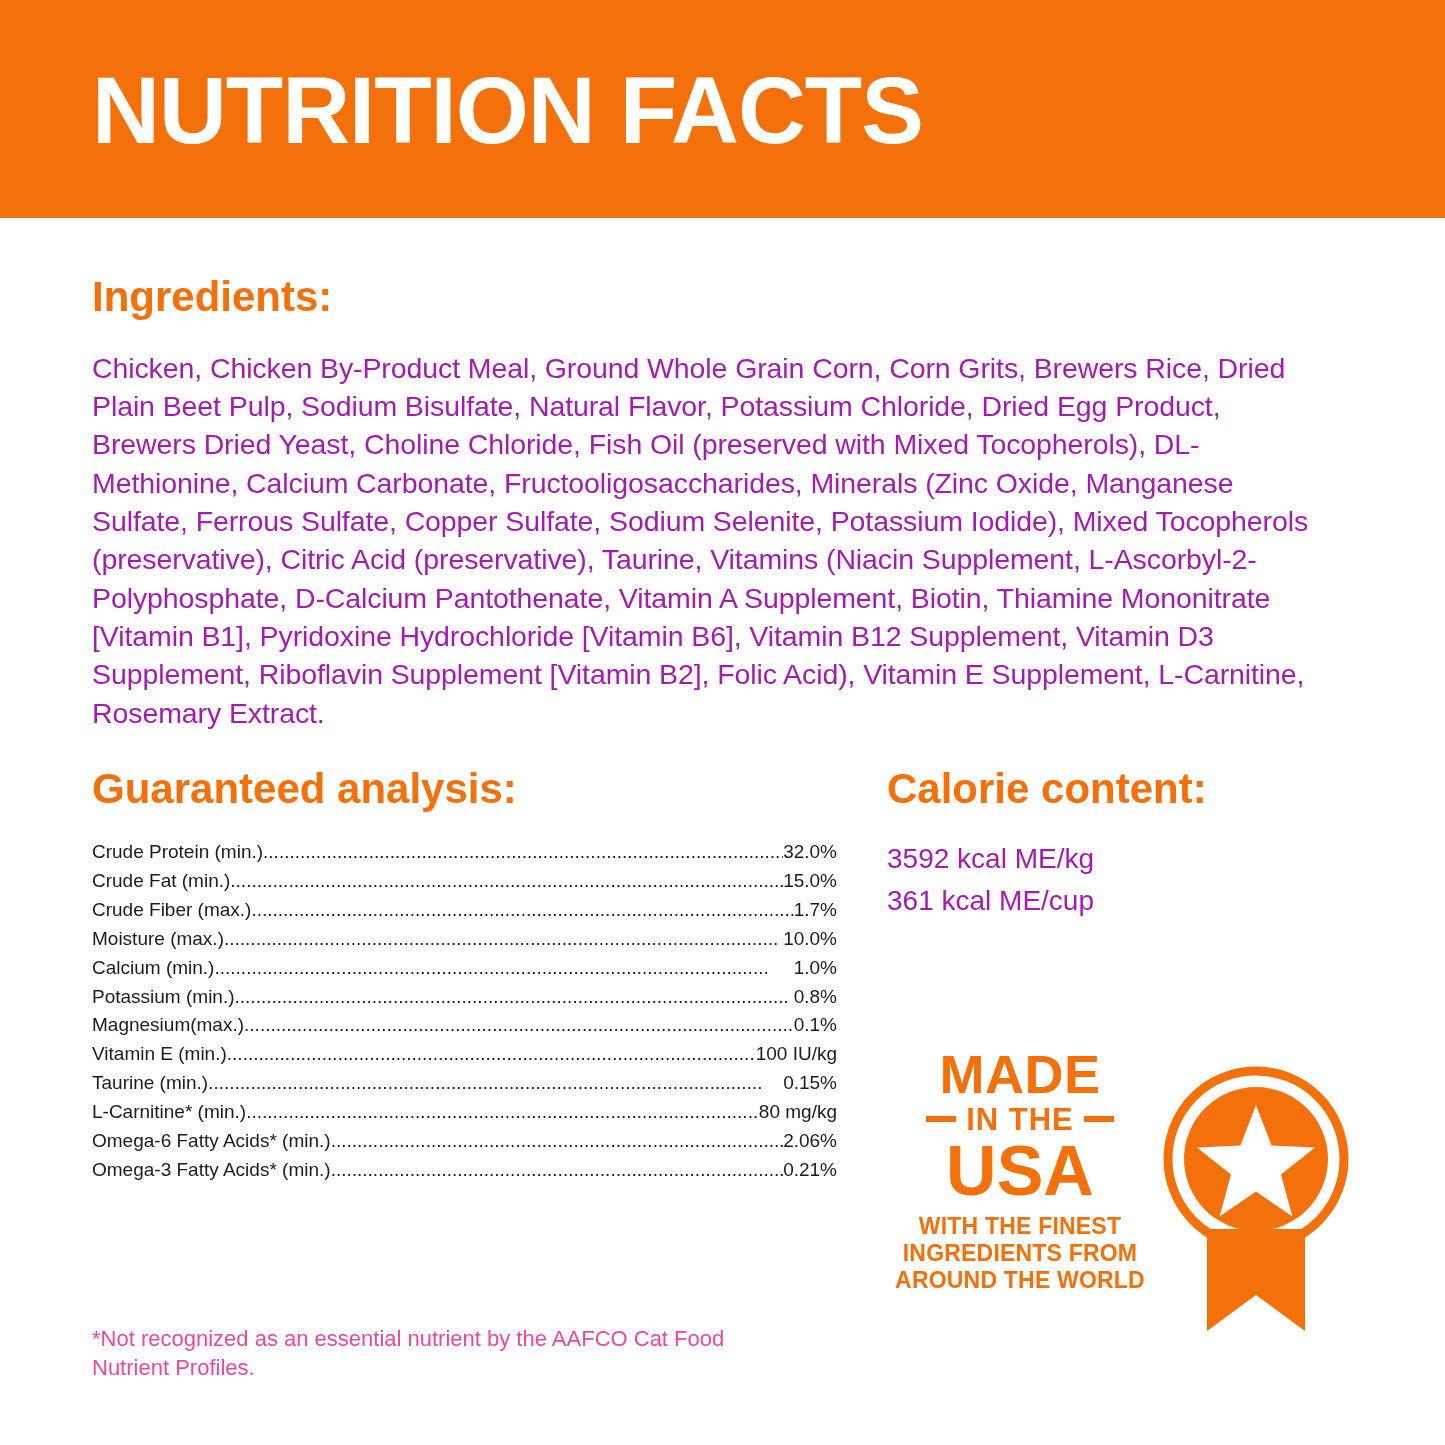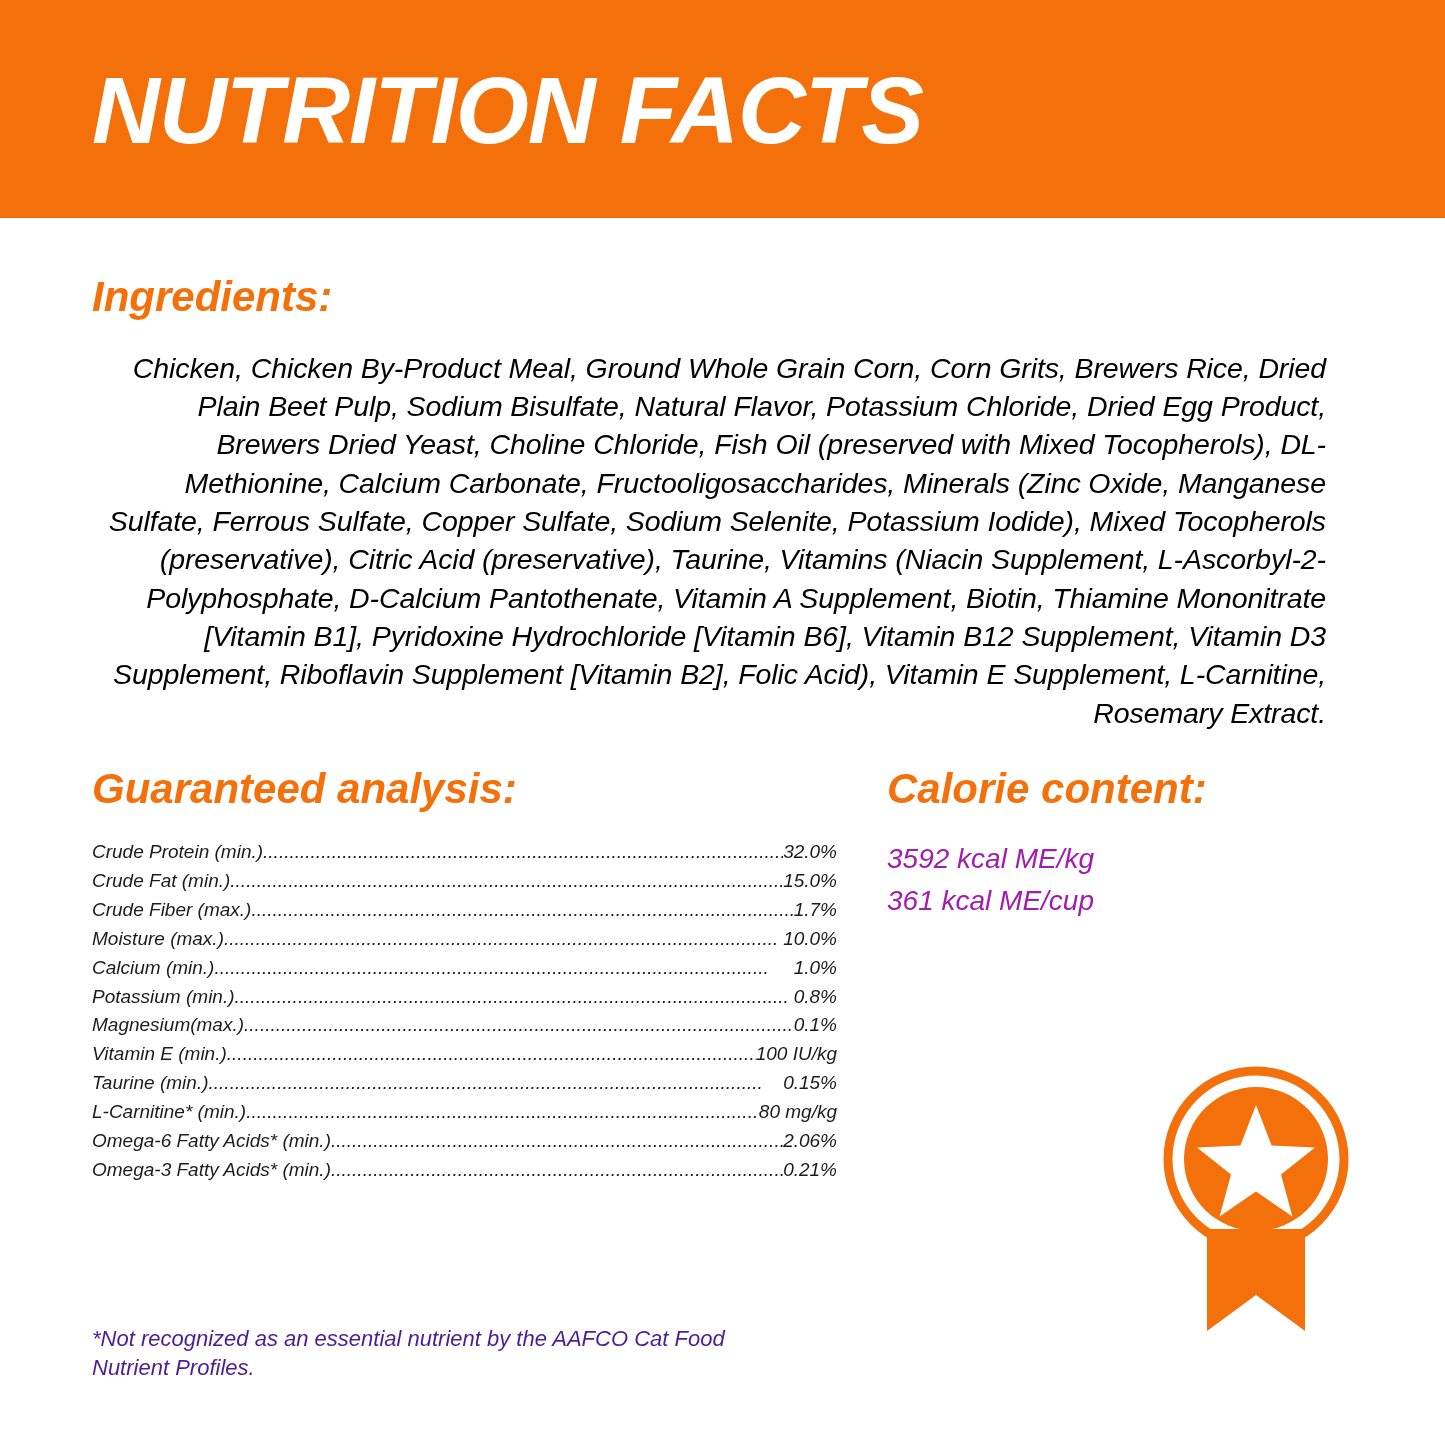--- a/index.html
+++ b/index.html
@@ -12,21 +12,20 @@
     background: #ffffff;
     font-family: "Liberation Sans", sans-serif;
     color: #1a1a1a;
     overflow: hidden;
   }
   .page {
     position: relative;
     width: 1445px;
     height: 1445px;
     box-sizing: border-box;
-    font-style: italic;
   }
   .header-band {
     background: #F4700A;
     height: 218px;
     width: 100%;
     display: flex;
     align-items: center;
     padding-left: 92px;
     box-sizing: border-box;
   }
@@ -46,24 +45,23 @@
   .section-head {
     color: #F4700A;
     font-size: 42px;
     font-weight: bold;
     margin: 56px 0 22px 0;
     line-height: 1.1;
   }
   .ingredients-body {
     font-size: 28.5px;
     line-height: 1.345;
-    color: #000000;
+    color: #a21caf;
     max-width: 1265px;
     letter-spacing: -0.1px;
-    text-align: right;
   }
   .columns {
     display: flex;
     margin-top: 34px;
   }
   .col-left {
     width: 745px;
     flex: none;
   }
   .col-right {
@@ -104,21 +102,21 @@
     font-size: 28px;
     line-height: 1.5;
     color: #a21caf;
   }
   .footnote {
     position: absolute;
     left: 92px;
     bottom: 62px;
     font-size: 22px;
     line-height: 1.35;
-    color: #4c1d95;
+    color: #ec4899;
     max-width: 700px;
   }
   
   .badge {
     position: absolute;
     right: 96px;
     bottom: 96px;
     width: 460px;
     height: 300px;
   }
@@ -257,20 +255,32 @@
         <div class="cal-line">3592 kcal ME/kg</div>
         <div class="cal-line">361 kcal ME/cup</div>
       </div>
 
     </div>
   </div>
 
   <div class="footnote">*Not recognized as an essential nutrient by the AAFCO Cat Food Nutrient Profiles.</div>
 
   <div class="badge">
+    <div class="badge-text">
+      <div class="badge-made">MADE</div>
+      <div class="badge-inthe">
+        <span class="dash"></span>
+        <span>IN THE</span>
+        <span class="dash"></span>
+      </div>
+      <div class="badge-usa">USA</div>
+      <div class="badge-sub">WITH THE FINEST</div>
+      <div class="badge-sub" style="margin-top:0;">INGREDIENTS FROM</div>
+      <div class="badge-sub" style="margin-top:0;">AROUND THE WORLD</div>
+    </div>
 
     <svg class="badge-seal" viewBox="0 0 186 280">
 
       <path d="M44 170 L44 272 L93 236 L142 272 L142 170 Z" fill="#F4700A"></path>
 
       <circle cx="93" cy="100" r="88" fill="none" stroke="#F4700A" stroke-width="9"></circle>
 
       <circle cx="93" cy="100" r="72" fill="#F4700A"></circle>
 
       <path d="M93 46 L108.6 86.5 L152 88.6 L118 115.6 L129.4 157.4 L93 132.6 L56.6 157.4 L68 115.6 L34 88.6 L77.4 86.5 Z" fill="#ffffff"></path>

